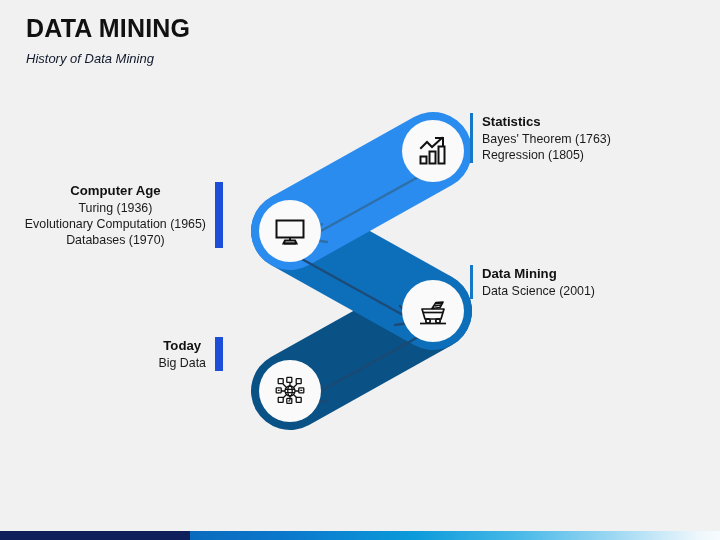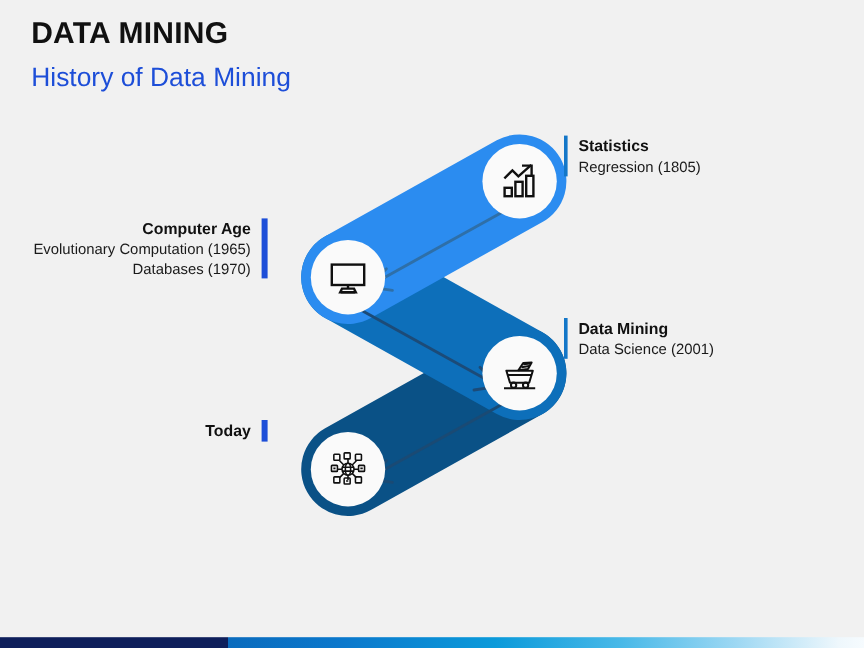--- a/index.html
+++ b/index.html
@@ -24,25 +24,26 @@
   }
   #slide-title {
     font-size: 25px;
     font-weight: bold;
     color: #111111;
     letter-spacing: 0.2px;
     line-height: 1.15;
     margin: 0;
   }
   #slide-subtitle {
-    font-size: 22px;
+    font-size: 13px;
     font-weight: normal;
-    color: #1d4ed8;
+    color: #0f172a;
     margin: 9px 0 0 0;
     line-height: 1.15;
+    font-style: italic;
   }
 
   
   #diagram {
     position: absolute;
     left: 0;
     top: 0;
     width: 696px;
     height: 540px;
   }
@@ -92,28 +93,28 @@
 
   
   .text-block.right {
     padding-left: 9px;
     border-left: 3px solid #1477c8;
     text-align: left;
   }
   
   .text-block.left {
     padding-right: 9px;
-    border-right: 5px solid #1d4ed8;
-    text-align: right;
+    border-right: 8px solid #1d4ed8;
+    text-align: center;
   }
 
   #block-statistics   { left: 470px; top: 113px; }
   #block-computer-age { right: 473px; top: 182px; }
   #block-data-mining  { left: 470px; top: 265px; }
-  #block-today        { right: 473px; top: 350px; }
+  #block-today        { right: 473px; top: 337px; }
 
   
   #bottom-bar {
     position: absolute;
     left: 0;
     bottom: 0;
     width: 720px;
     height: 9px;
     display: flex;
   }
@@ -237,36 +238,39 @@
           <rect x="6.2" y="24.4" width="5" height="5" rx="0.6"></rect>
 
           <path d="M 7.6 17.3 L 5.8 17.3 M 16.4 27.9 L 18.2 27.9 M 28.3 17.3 L 30.3 17.3"></path>
         </g>
       </svg>
     </span>
   </div>
 
   <div class="text-block right" id="block-statistics">
     <div class="block-title">Statistics</div>
+    <div class="block-item">Bayes' Theorem (1763)</div>
     <div class="block-item">Regression (1805)</div>
   </div>
 
   <div class="text-block left" id="block-computer-age">
     <div class="block-title">Computer Age</div>
+    <div class="block-item">Turing (1936)</div>
     <div class="block-item">Evolutionary Computation (1965)</div>
     <div class="block-item">Databases (1970)</div>
   </div>
 
   <div class="text-block right" id="block-data-mining">
     <div class="block-title">Data Mining</div>
     <div class="block-item">Data Science (2001)</div>
   </div>
 
   <div class="text-block left" id="block-today">
     <div class="block-title">Today</div>
+    <div class="block-item">Big Data</div>
   </div>
 
 </div>
 
 <div id="bottom-bar">
   <div id="bottom-bar-navy"></div>
   <div id="bottom-bar-gradient"></div>
 </div>
 
 </body></html>

